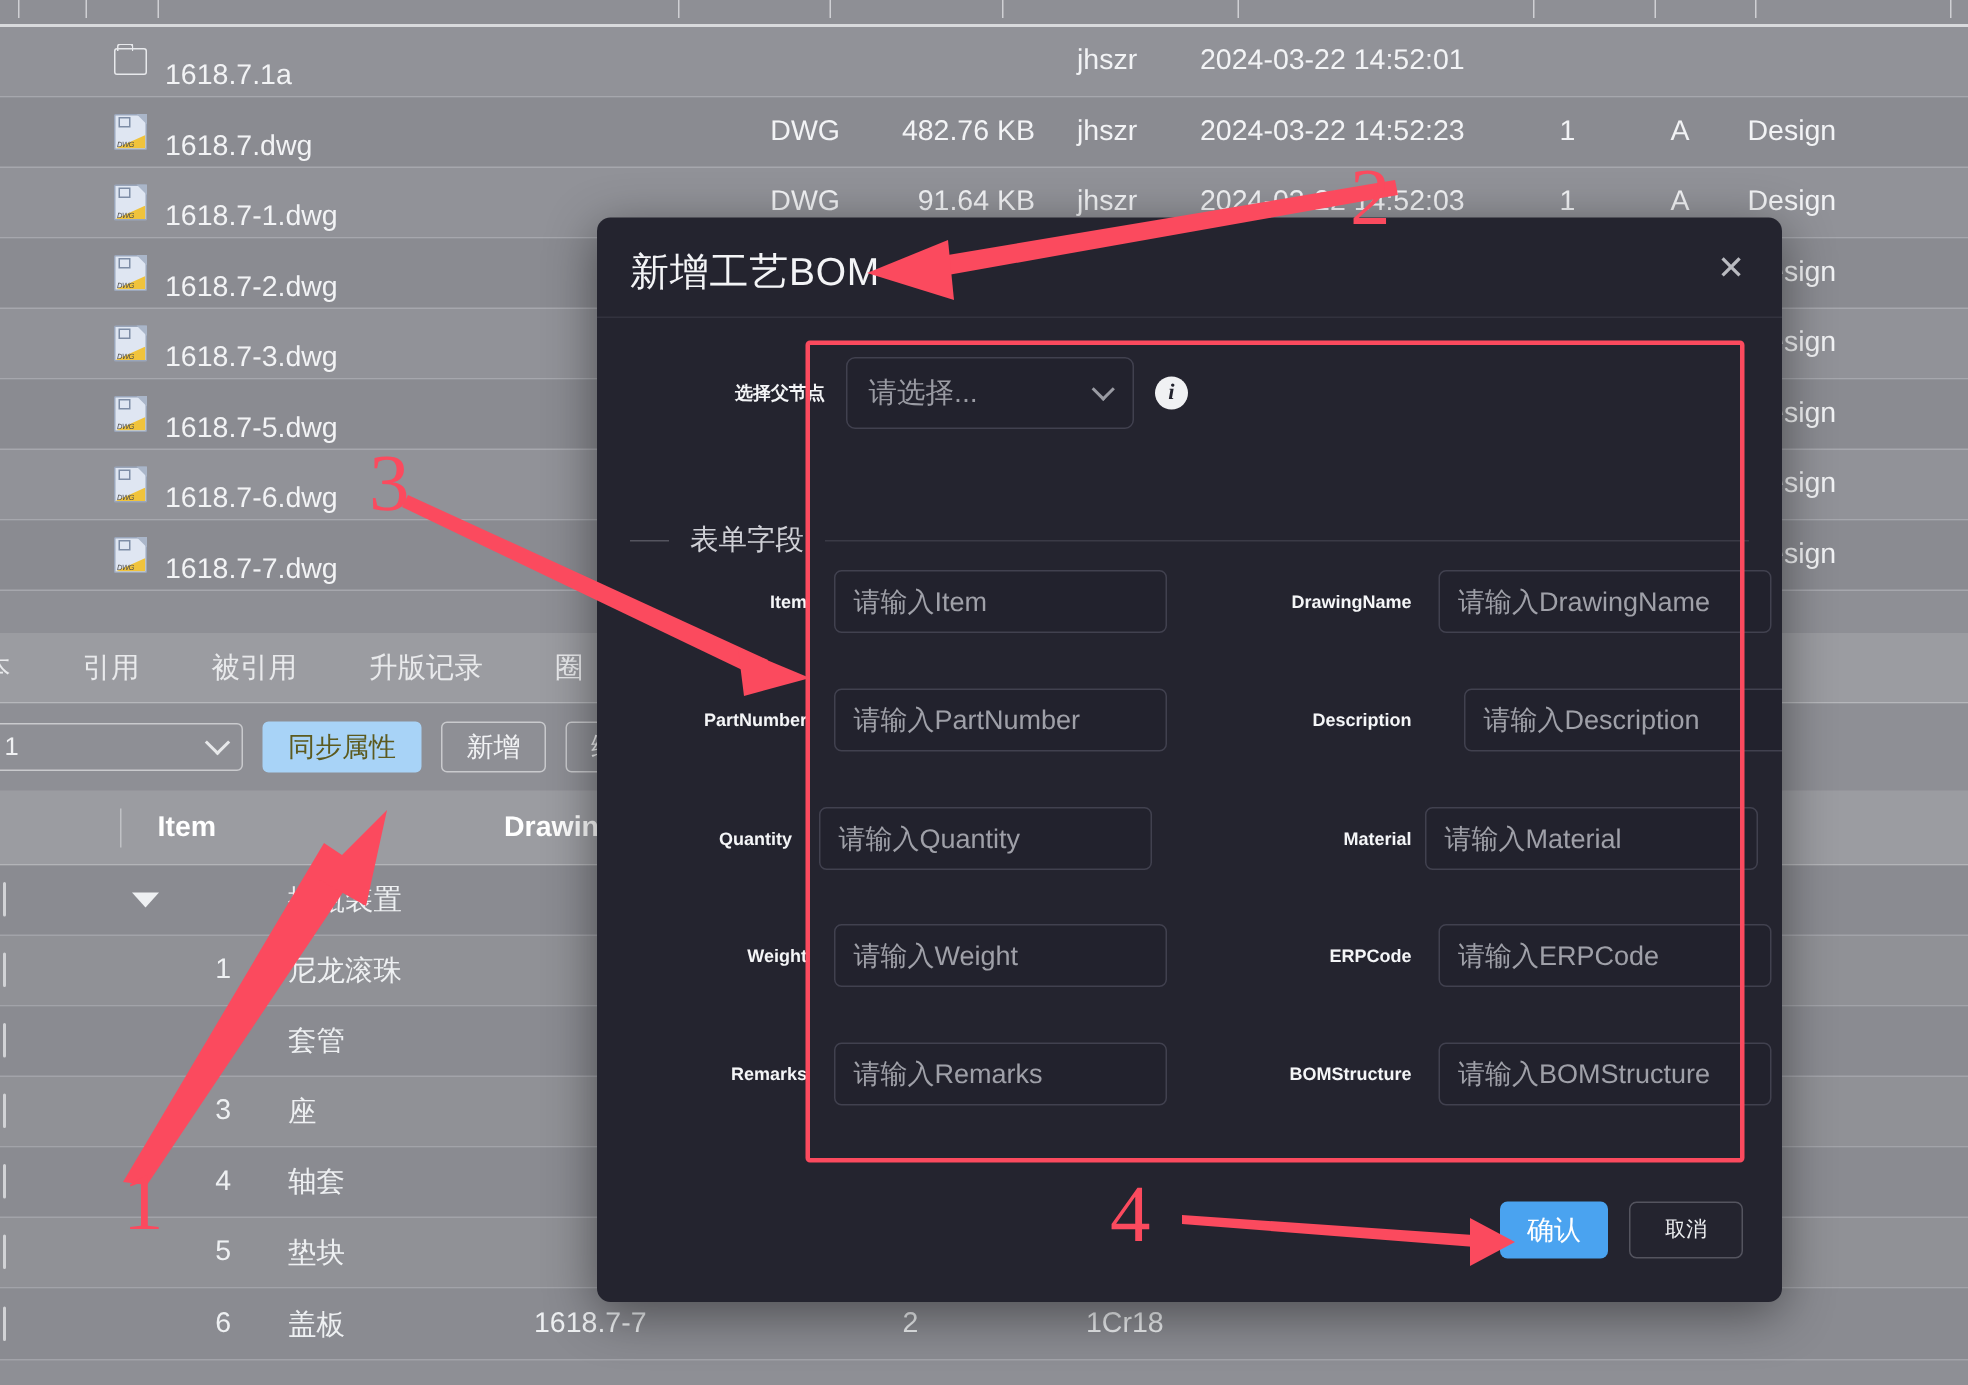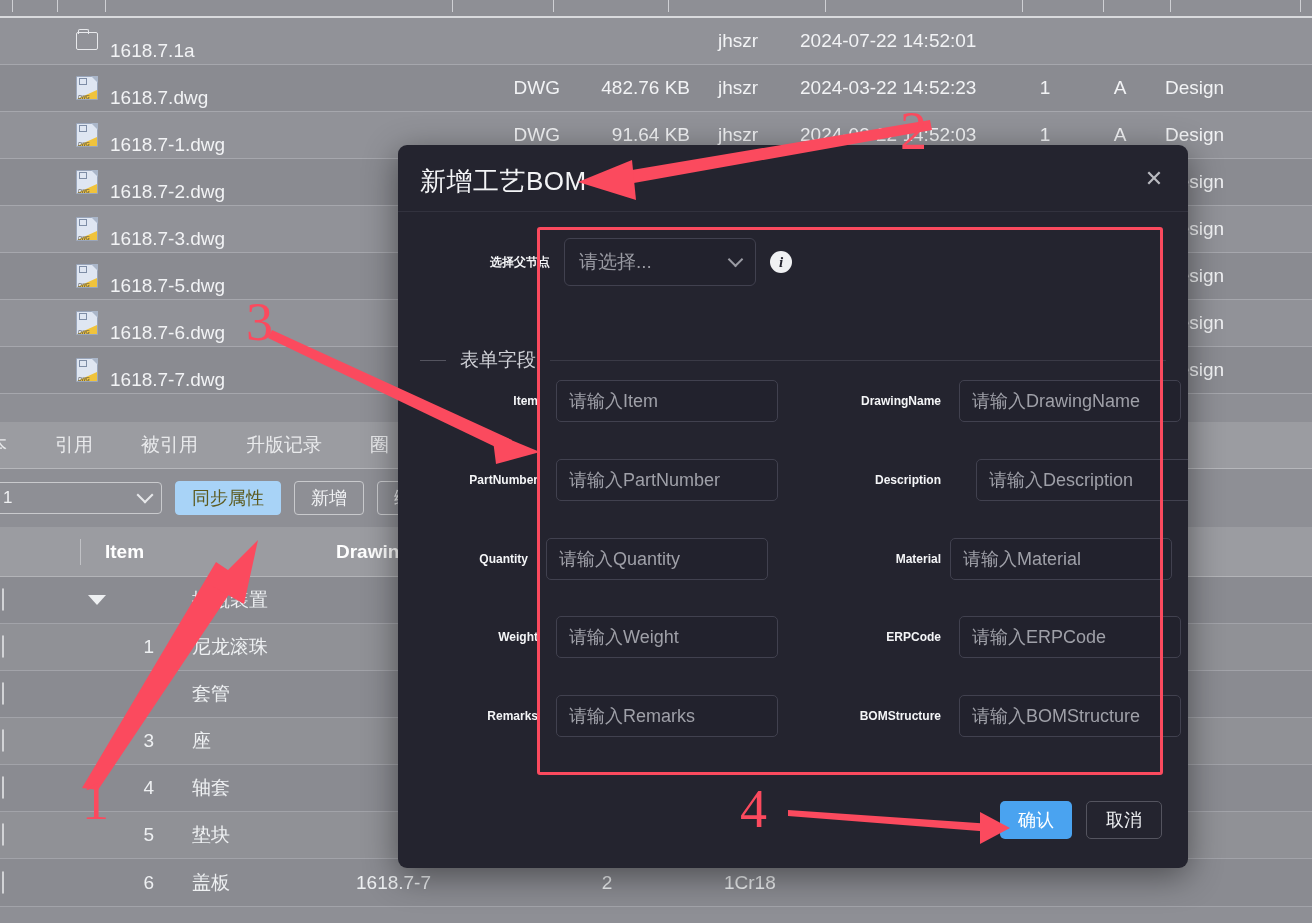--- a/index.html
+++ b/index.html
@@ -199,21 +199,21 @@
     display:flex; align-items:center; justify-content:flex-end; gap:14px;
     padding-right:26px;
   }
   .btn-ok{
     width:72px;height:38px;border-radius:5px;background:#4aa3f0;color:#fff;
     font-size:18px;display:flex;align-items:center;justify-content:center;
   }
   .btn-cancel{
     width:76px;height:38px;border-radius:5px;background:transparent;color:#eceef0;
     border:1px solid #54545f;
-    font-size:18px;display:flex;align-items:center;justify-content:center;
+    font-size:14px;display:flex;align-items:center;justify-content:center;
   }
 
   
   #anno{ position:absolute; inset:0; pointer-events:none; }
   .anno-num{
     position:absolute; color:#fb4a5e; font-size:54px;
     font-family:"Liberation Serif",serif; font-weight:400; line-height:1;
   }
   .hl-box{
     position:absolute; border:3px solid #fb4a5e; border-radius:3px;
@@ -242,21 +242,21 @@
   <div class="file-table" style="top:18px">
 
     <div class="file-row alt">
       <div class="c-icon">
           <span class="ic-folder"></span>
         </div>
       <div class="c-name">1618.7.1a</div>
       <div class="c-type"></div>
       <div class="c-size"></div>
       <div class="c-user">jhszr</div>
-      <div class="c-date">2024-07-22 14:52:01</div>
+      <div class="c-date">2024-03-22 14:52:01</div>
       <div class="c-ver"></div>
       <div class="c-rev"></div>
       <div class="c-stage"></div>
     </div>
 
     <div class="file-row norm">
       <div class="c-icon">
           <span class="ic-dwg">
             <i class="sheet"></i>
             <i class="glyph"></i>

